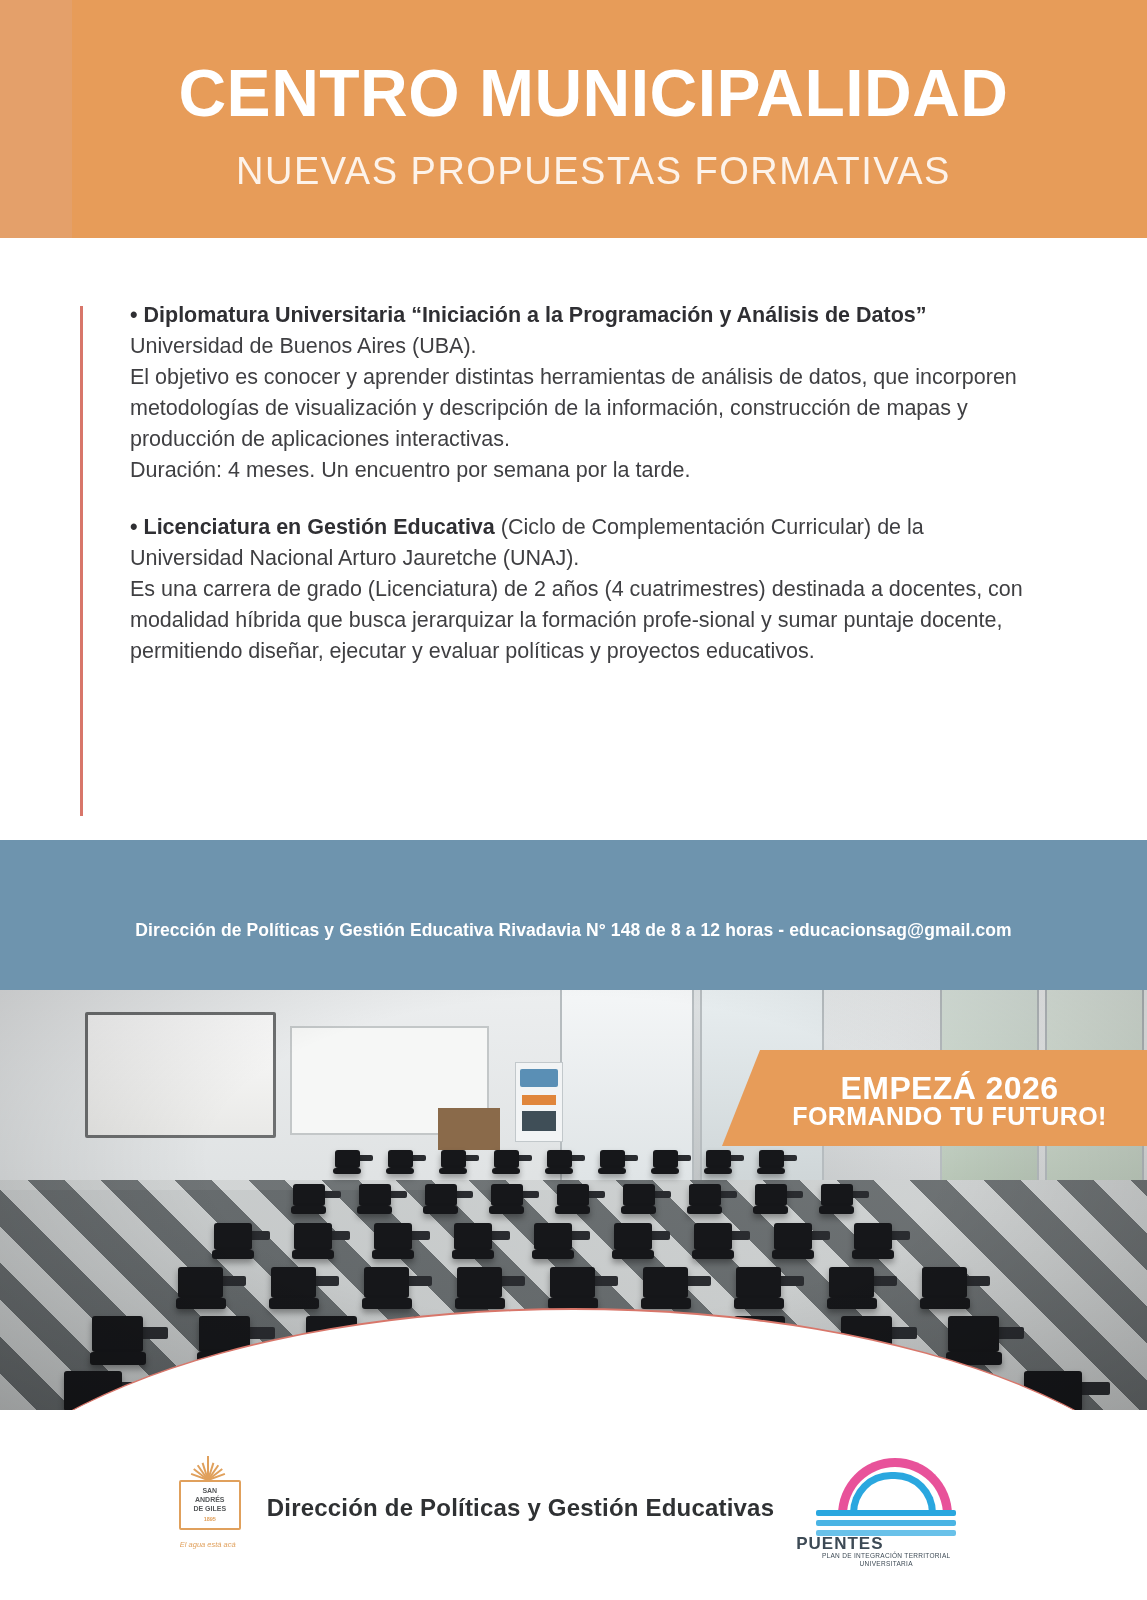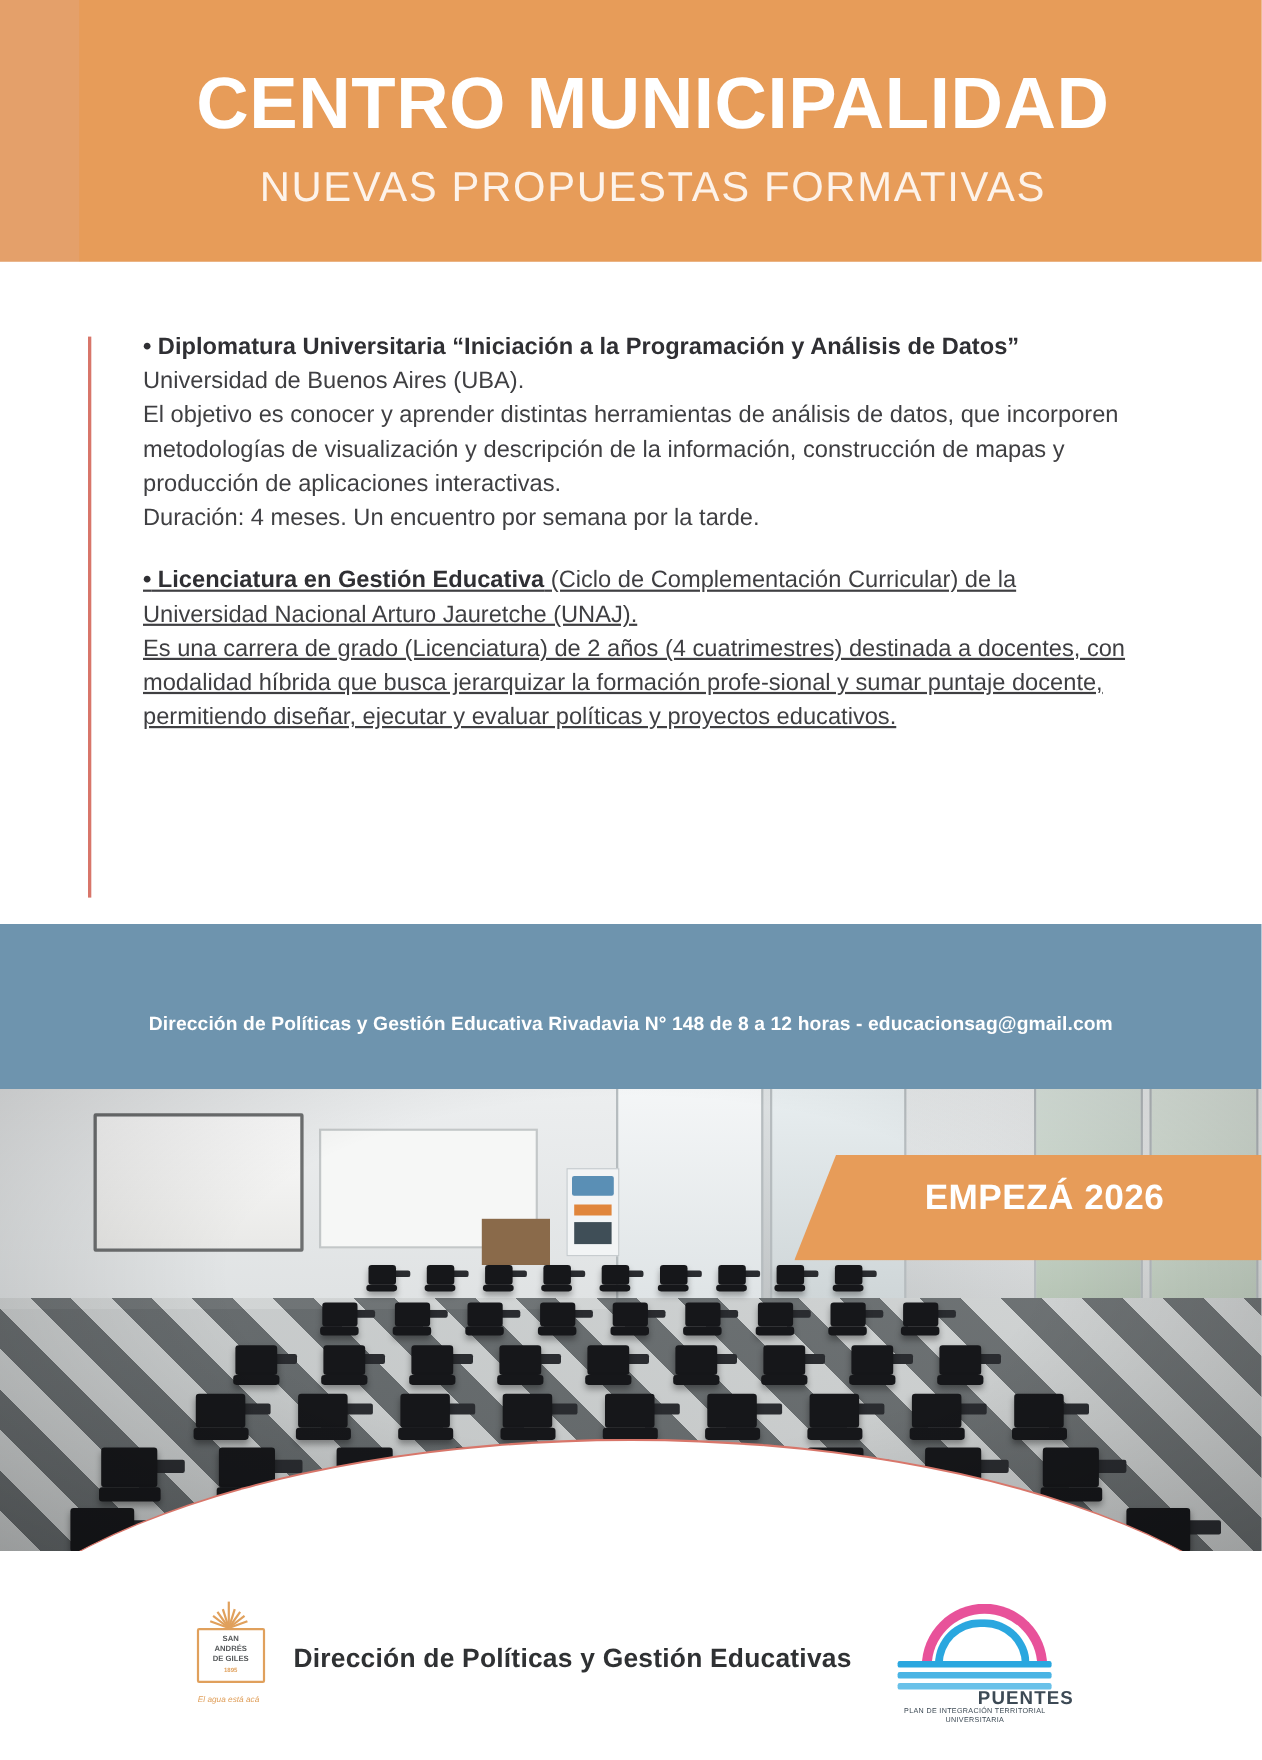--- a/index.html
+++ b/index.html
@@ -87,21 +87,21 @@
   .text-col {
     position: absolute;
     left: 130px;
     top: 62px;
     width: 910px;
     font-size: 21.5px;
     line-height: 31px;
     color: #3f3f42;
   }
   .para { margin: 0 0 26px 0; }
-  .para:last-child { margin-bottom: 16px; text-decoration: underline; }
+  .para:last-child { margin-bottom: 16px; }
   .para b { font-weight: bold; color: #2f2f33; }
 
   
   .contact-band {
     position: absolute;
     left: 0;
     top: 840px;
     width: 1147px;
     height: 150px;
     background: #6e94ae;
@@ -301,21 +301,21 @@
     position:absolute; left:54px; top:20px; width:72px; height:34px;
     border: 7px solid #2aa7df;
     border-bottom: none;
     border-radius: 72px 72px 0 0;
   }
   .lp-lines { position:absolute; left:20px; top:58px; width:140px; }
   .lp-line { height:6px; background:#2aa7df; margin-bottom:4px; border-radius:2px; }
   .lp-line.l2 { background:#2aa7df; opacity:.85; }
   .lp-line.l3 { background:#2aa7df; opacity:.7; }
   .lp-name {
-    position:absolute; left:0; top:82px; width:180px; text-align:right;
+    position:absolute; left:0; top:82px; width:180px; text-align:left;
     font-size:17px; font-weight:bold; color:#3d4a55; letter-spacing:1px;
   }
   .lp-sub {
     position:absolute; left:0; top:100px; width:180px; text-align:center;
     font-size:6.5px; color:#3d4a55; letter-spacing:.3px; line-height:8px;
   }
 </style>
 </head>
 <body>
 
@@ -519,20 +519,21 @@
       <div class="chair" style="left: 904px; top: 231px; width: 58px; height: 40px;"></div>
       <div class="desk" style="left: 1055px; top: 242px; width: 55px; height: 13px;"></div>
       <div class="chair" style="left: 1024px; top: 231px; width: 58px; height: 40px;"></div>
     </div>
   <div class="photo-vignette"></div>
   <div class="curve"></div>
 </div>
 
 <div class="callout">
   <div class="callout-l1">EMPEZÁ 2026</div>
+  <div class="callout-l2">FORMANDO TU FUTURO!</div>
 </div>
 
 <div class="footer">
   <div class="footer-row">
 
     <div class="logo-muni">
       <div class="rays">
           <div class="ray" style="left: 26px; height: 18px; transform: rotate(-70deg);"></div>
           <div class="ray" style="left: 26px; height: 18px; transform: rotate(-52.5deg);"></div>
           <div class="ray" style="left: 26px; height: 18px; transform: rotate(-35deg);"></div>

